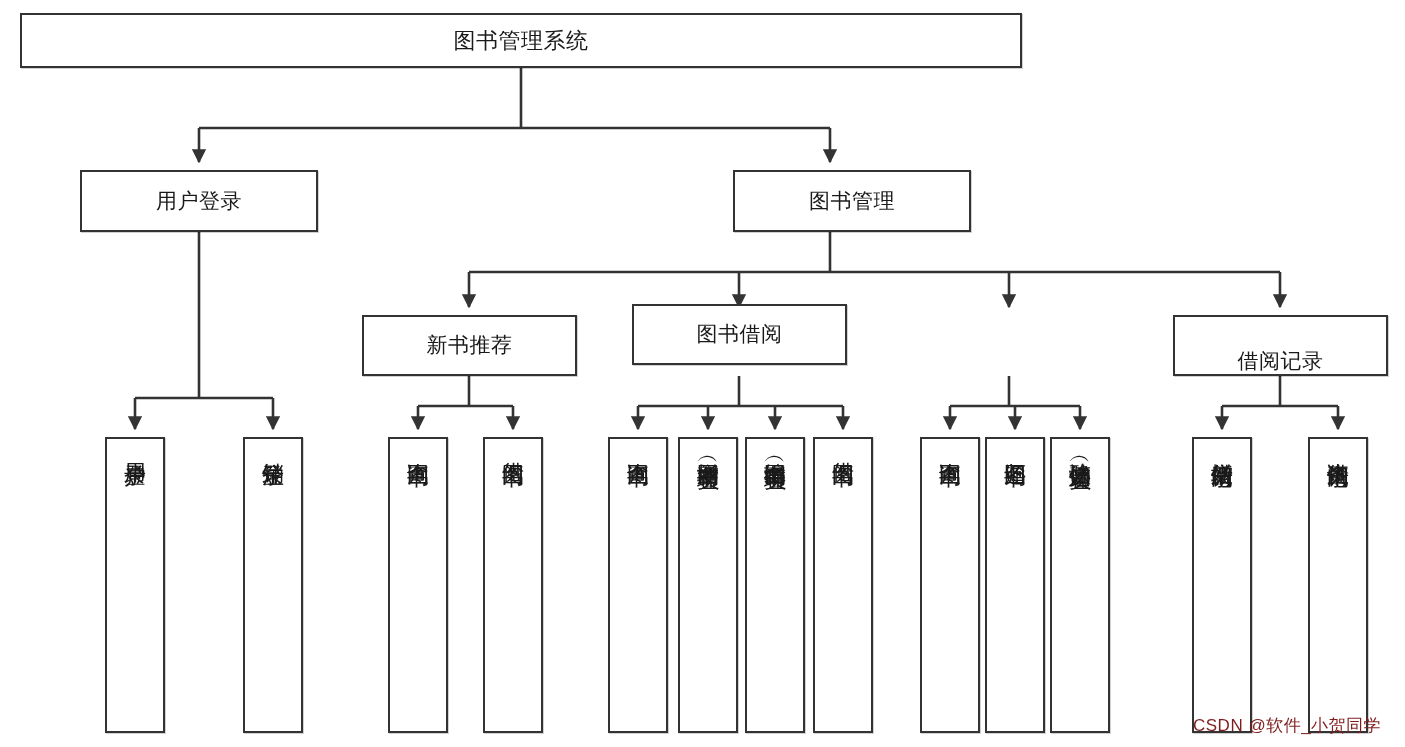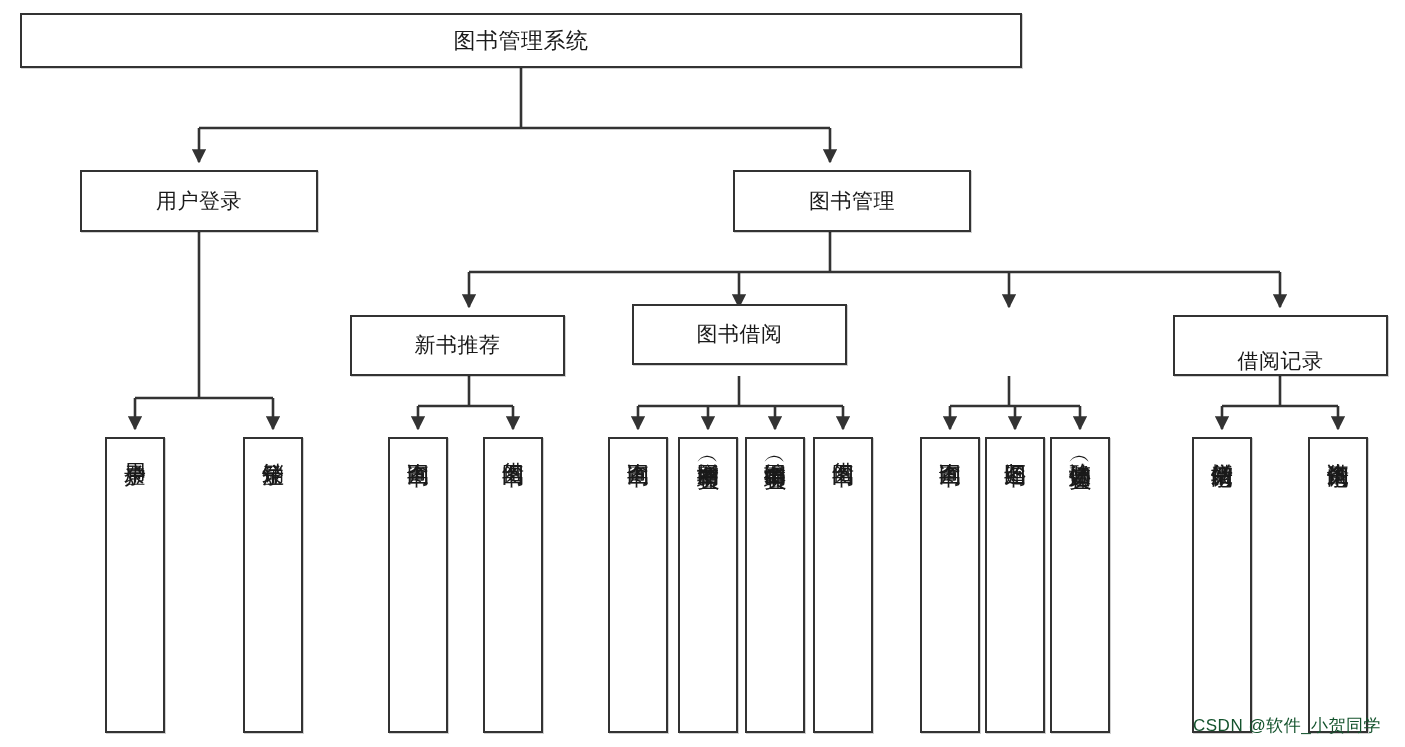--- a/index.html
+++ b/index.html
@@ -61,21 +61,21 @@
     font-size: 22px;
     letter-spacing: 1px;
     line-height: 1.0;
     white-space: nowrap;
   }
   .watermark {
     position: absolute;
     left: 1193px;
     top: 714px;
     font-size: 17px;
-    color: #14532d;
+    color: #7f1d1d;
     letter-spacing: 0.5px;
     z-index: 3;
     white-space: nowrap;
     pointer-events: none;
   }
 </style>
 </head>
 <body>
 
 <div id="canvas">
@@ -134,21 +134,21 @@
     <span class="label">图书管理系统</span>
   </div>
 
   <div class="node horiz" style="left:80px; top:170px; width:238px; height:62px;">
     <span class="label">用户登录</span>
   </div>
   <div class="node horiz" style="left:733px; top:170px; width:238px; height:62px;">
     <span class="label">图书管理</span>
   </div>
 
-  <div class="node horiz" style="left:350px; top:315px; width:215px; height:61px;">
+  <div class="node horiz" style="left:362px; top:315px; width:215px; height:61px;">
     <span class="label">新书推荐</span>
   </div>
   <div class="node horiz" style="left:632px; top:304px; width:215px; height:61px;">
     <span class="label">图书借阅</span>
   </div>
   <div class="node horiz" style="left:1173px; top:315px; width:215px; height:61px;align-items:flex-end;">
     <span class="label">借阅记录</span>
   </div>
 
   <div class="node vert" style="left:105px; top:437px; width:60px; height:296px;">

